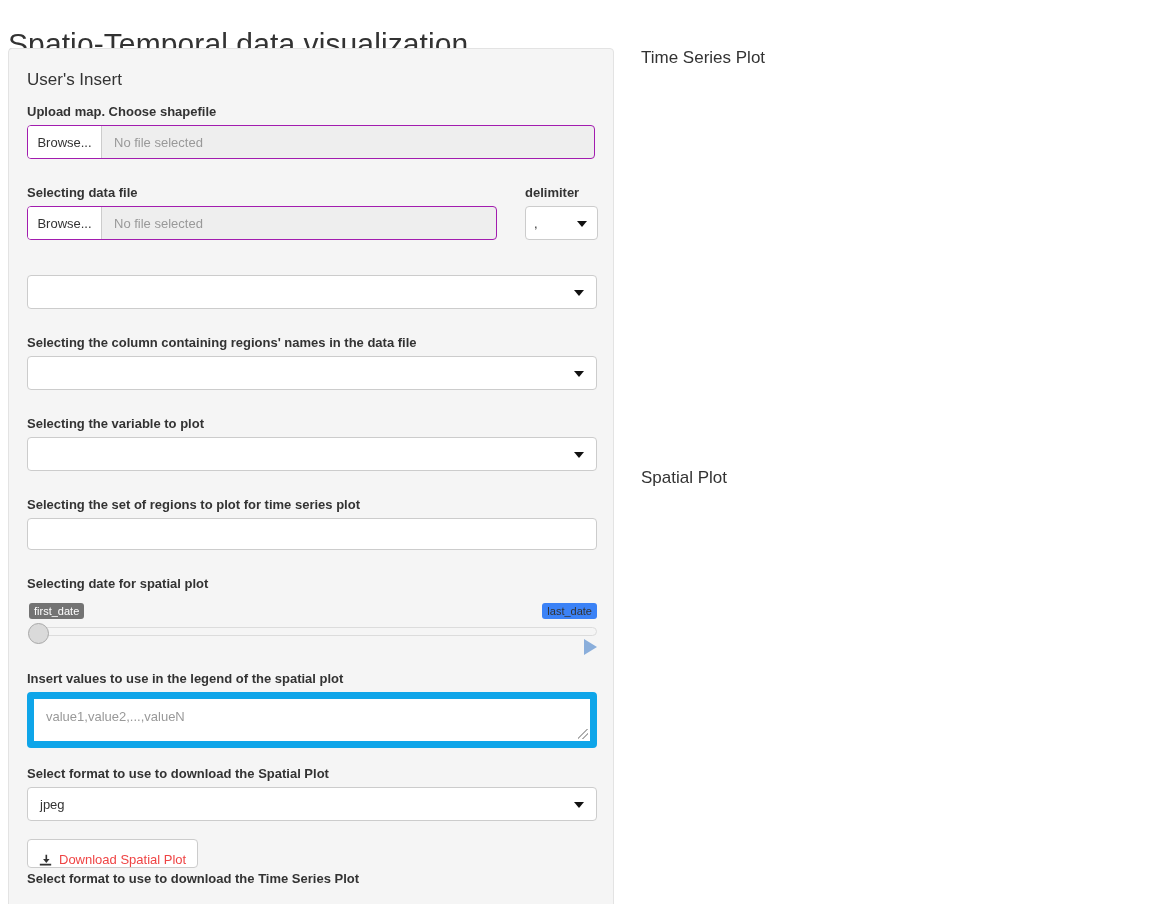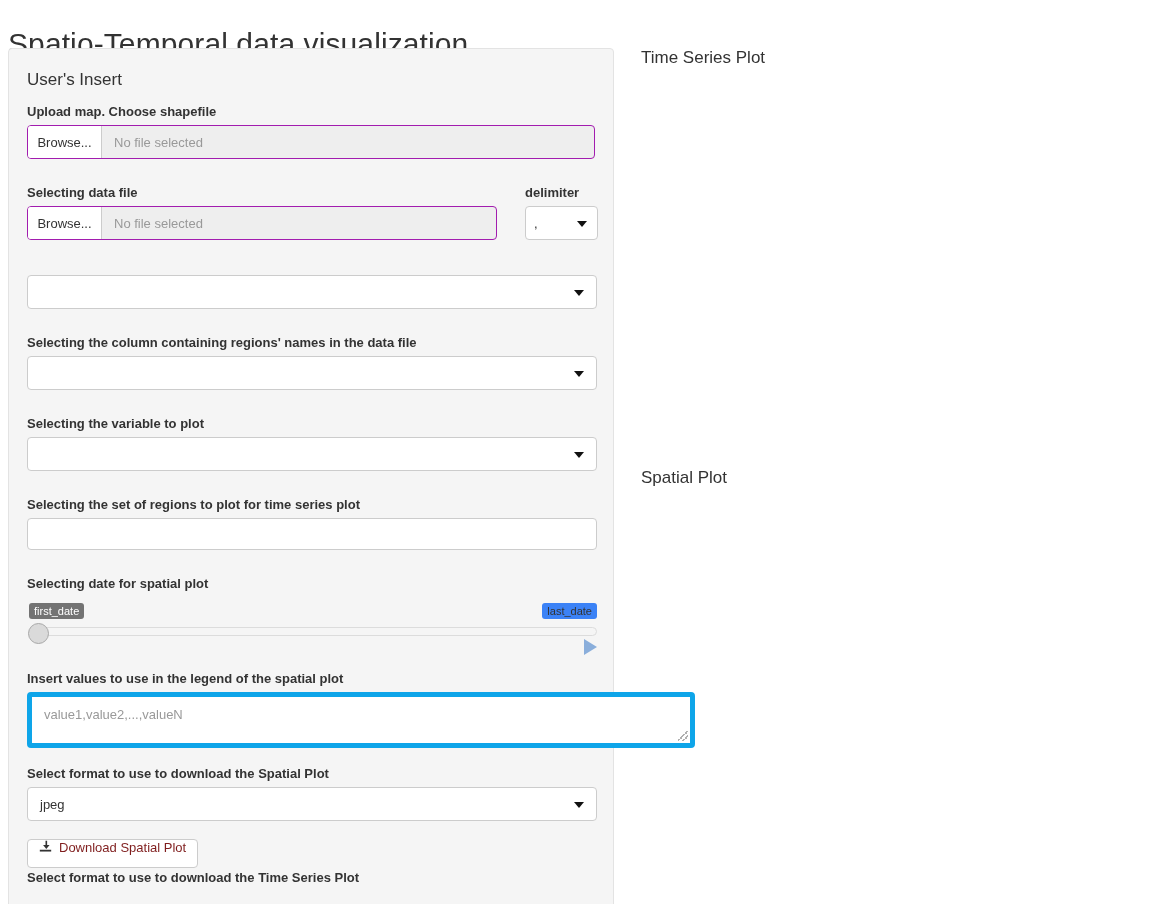--- a/index.html
+++ b/index.html
@@ -175,51 +175,51 @@
     width: 0; height: 0;
     border-top: 8px solid transparent;
     border-bottom: 8px solid transparent;
     border-left: 13px solid #8aaedb;
     cursor: pointer;
   }
 
   
   .textarea-ctrl {
     position: relative;
-    width: 668px;
+    width: 570px;
     height: 56px;
     background: #ffffff;
-    border: 5px solid #0ea5e9;
+    border: 7px solid #0ea5e9;
     border-radius: 4px;
     padding: 10px 12px;
     font-size: 13px;
     color: #999999;
     cursor: text;
   }
   .resize-grip {
     position: absolute;
     right: 2px; bottom: 2px;
     width: 10px; height: 10px;
     background:
       linear-gradient(135deg, transparent 0 45%, #b0b0b0 45% 55%, transparent 55% 100%),
       linear-gradient(135deg, transparent 0 70%, #b0b0b0 70% 80%, transparent 80% 100%);
   }
 
   
   .dl-btn {
     display: inline-flex;
-    align-items: flex-start;
+    align-items: flex-end;
     gap: 7px;
     height: 29px;
     padding: 0 11px;
     background: #ffffff;
     border: 1px solid #cccccc;
     border-radius: 4px;
     font-size: 13px;
-    color: #7f1d1d;
+    color: #ef4444;
     cursor: pointer;
     margin-bottom: 2px;
   }
   .dl-icon { display: block; }
 
   
   .main-pane {
     position: absolute;
     left: 641px; top: 48px;
     width: 500px;

